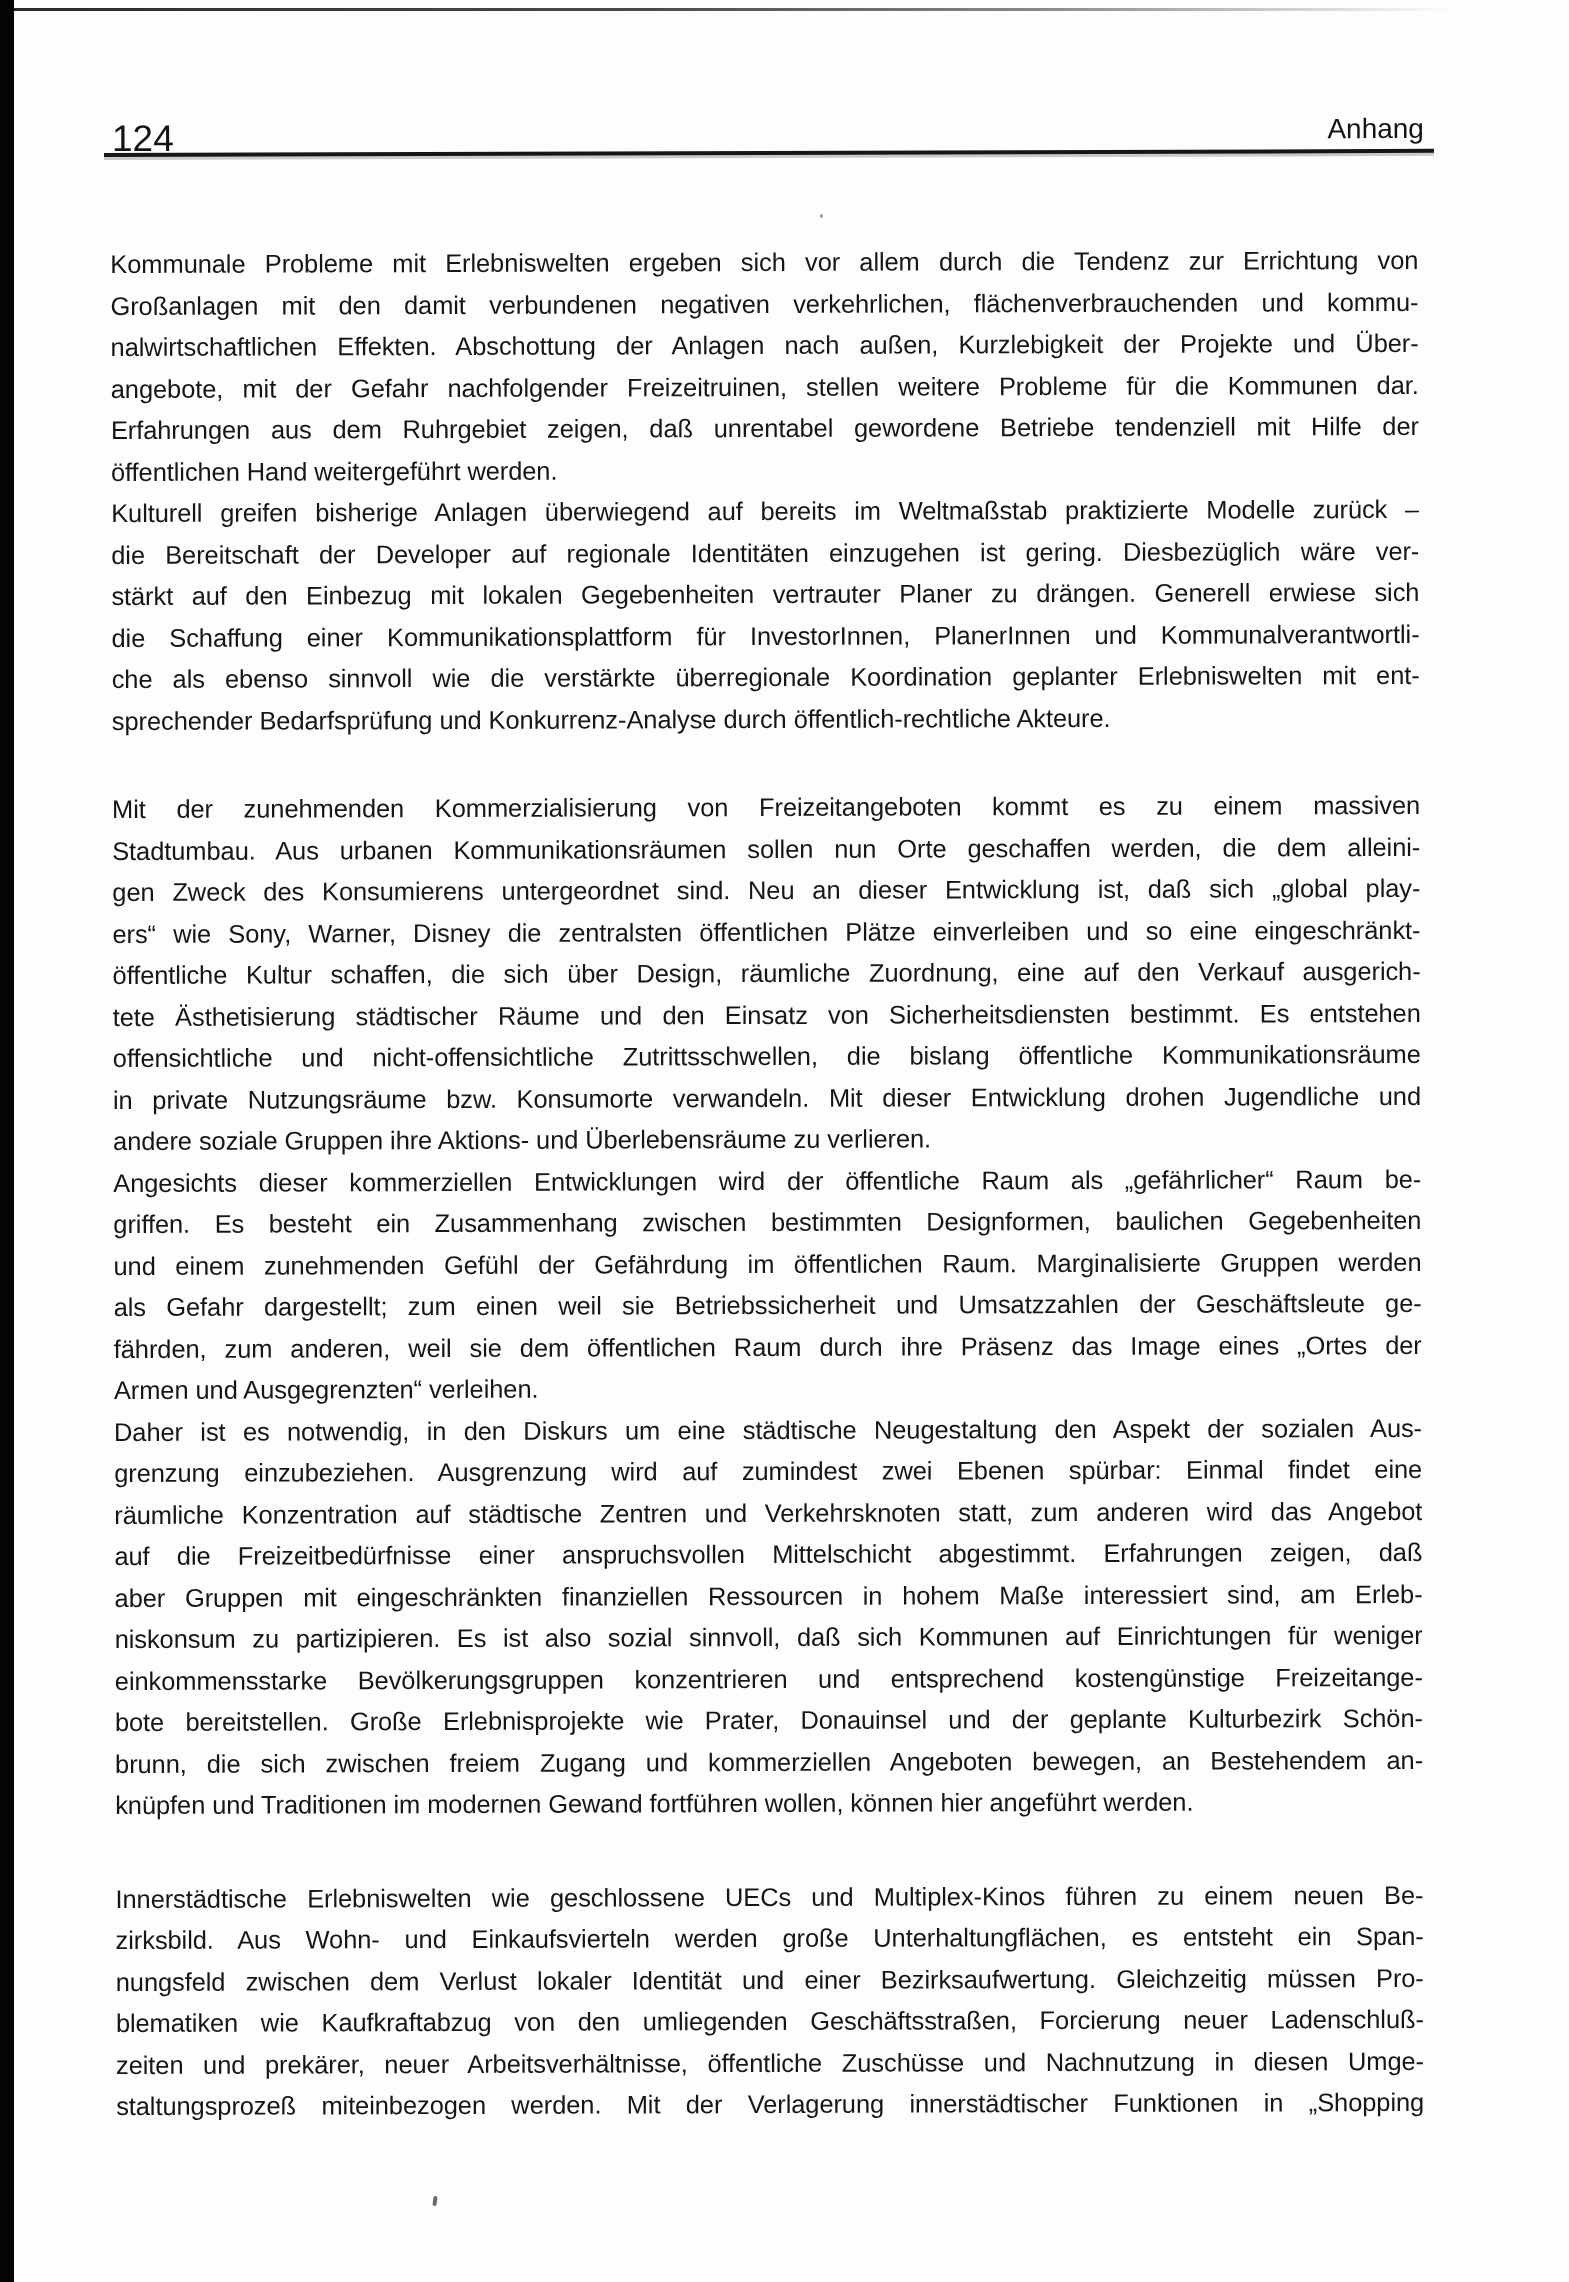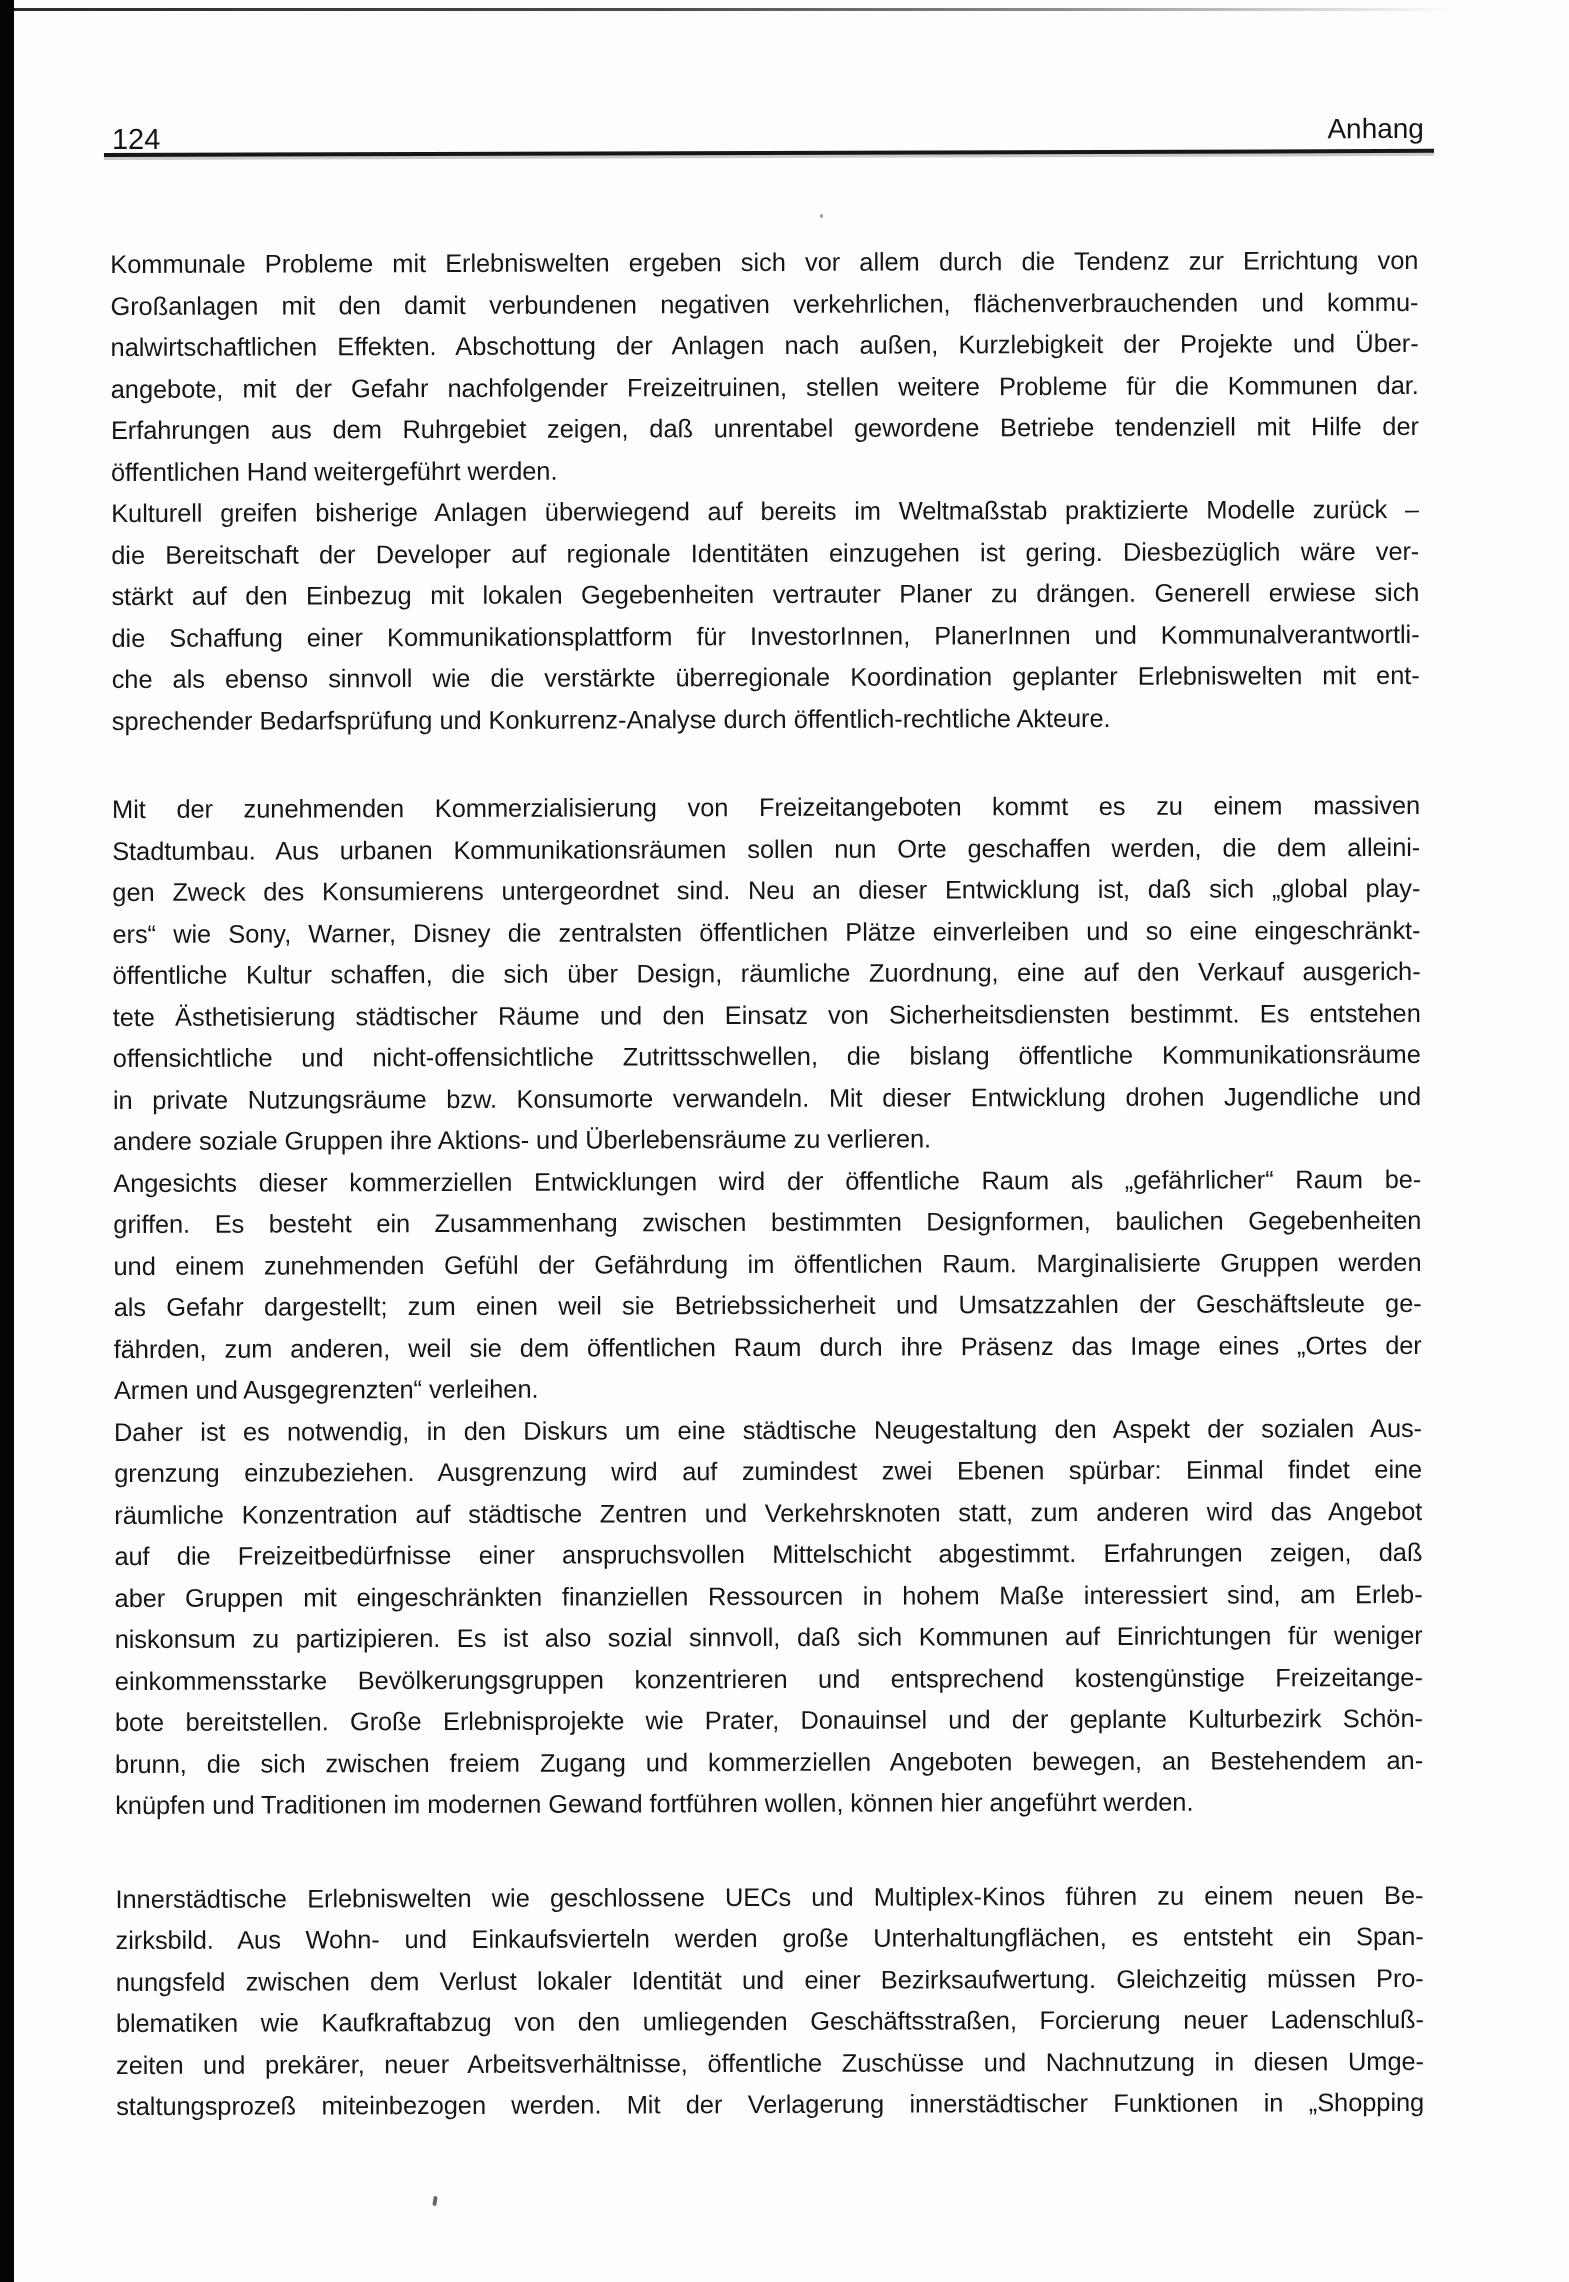--- a/index.html
+++ b/index.html
@@ -34,21 +34,21 @@
   }
   
   .content {
     position:absolute; left:0; top:0; width:1569px; height:2282px;
     transform:rotate(-0.18deg);
     transform-origin:120px 160px;
     color:#161616;
   }
   .pagenum {
     position:absolute; left:112px; top:124px;
-    font-size:29px; line-height:30px; color:#141414;
+    font-size:37px; line-height:30px; color:#141414;
   }
   .section-label {
     position:absolute; left:0; top:118px; width:1424px;
     text-align:right;
     font-size:28px; line-height:30px; color:#141414;
   }
   .rule {
     position:absolute; left:104px; top:153px; width:1330px; height:4px;
     background:#161616;
     box-shadow:0 3px 0 rgba(70,70,70,0.28);

